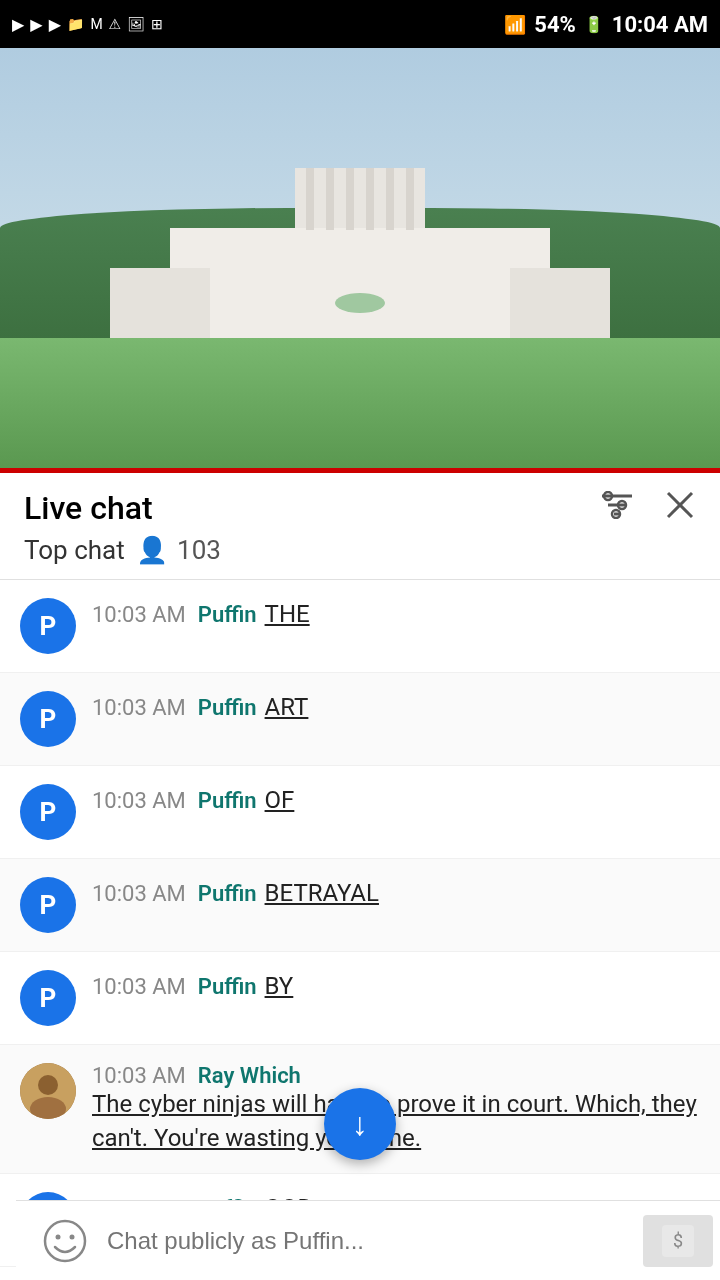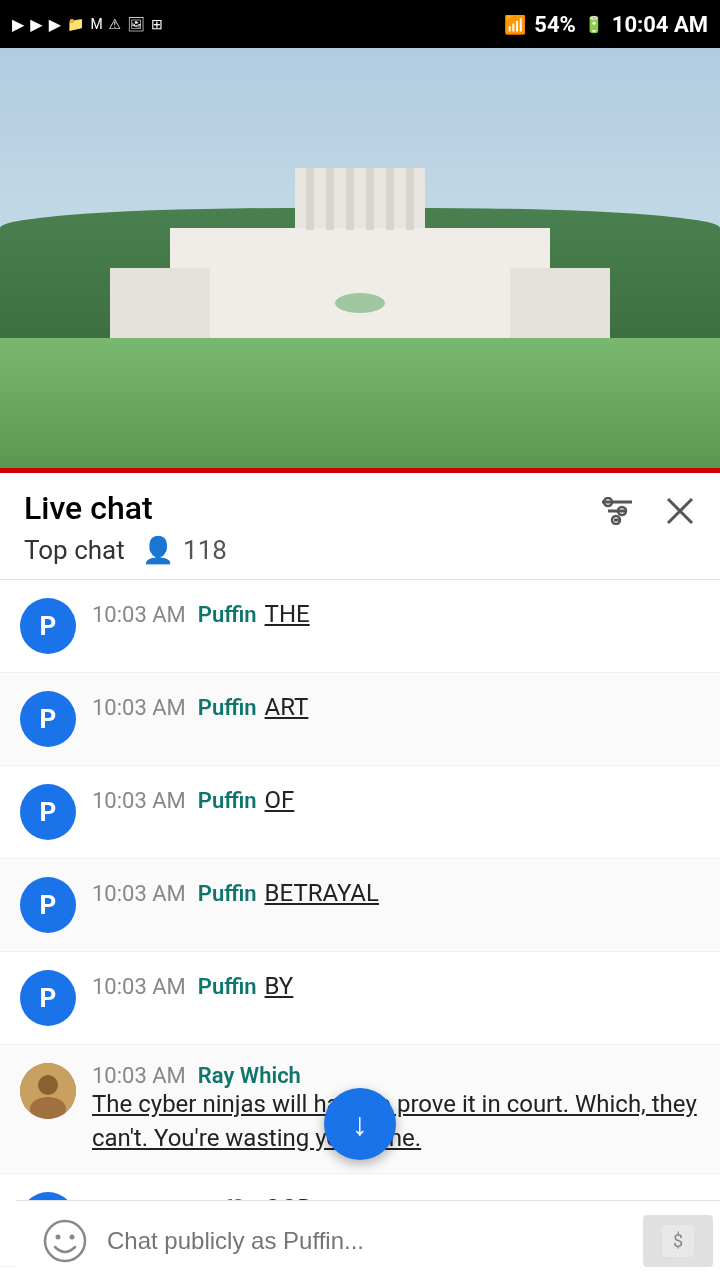--- a/index.html
+++ b/index.html
@@ -77,21 +77,21 @@
 
     
     .livechat-header {
       width: 720px;
       background: #fff;
       padding: 16px 24px 0 24px;
       border-bottom: 1px solid #e0e0e0;
     }
     .livechat-title-row {
       display: flex;
-      align-items: flex-end;
+      align-items: flex-start;
       justify-content: space-between;
     }
     .livechat-title {
       font-size: 32px;
       font-weight: 500;
       color: #000;
     }
     .livechat-header-icons {
       display: flex;
       align-items: center;
@@ -100,21 +100,21 @@
     .header-icon-btn {
       cursor: pointer;
       display: flex;
       align-items: center;
       justify-content: center;
       color: #555;
     }
     .livechat-sub-row {
       display: flex;
       align-items: flex-end;
-      gap: 18px;
+      gap: 12px;
       padding: 8px 0 14px 0;
     }
     .top-chat-label {
       font-size: 26px;
       color: #333;
       font-weight: 400;
     }
     .viewer-count {
       display: flex;
       align-items: center;
@@ -353,21 +353,21 @@
           <line x1="4" y1="4" x2="28" y2="28" stroke="#555" stroke-width="3"></line>
           <line x1="28" y1="4" x2="4" y2="28" stroke="#555" stroke-width="3"></line>
         </svg>
       </div>
     </div>
   </div>
   <div class="livechat-sub-row">
     <span class="top-chat-label">Top chat</span>
     <div class="viewer-count">
       <span>👤</span>
-      <span>118</span>
+      <span>103</span>
     </div>
   </div>
 </div>
 
 <div class="chat-messages">
 
   <div class="chat-message">
     <div class="avatar avatar-blue">P</div>
     <div class="message-content">
       <div class="message-inline">

